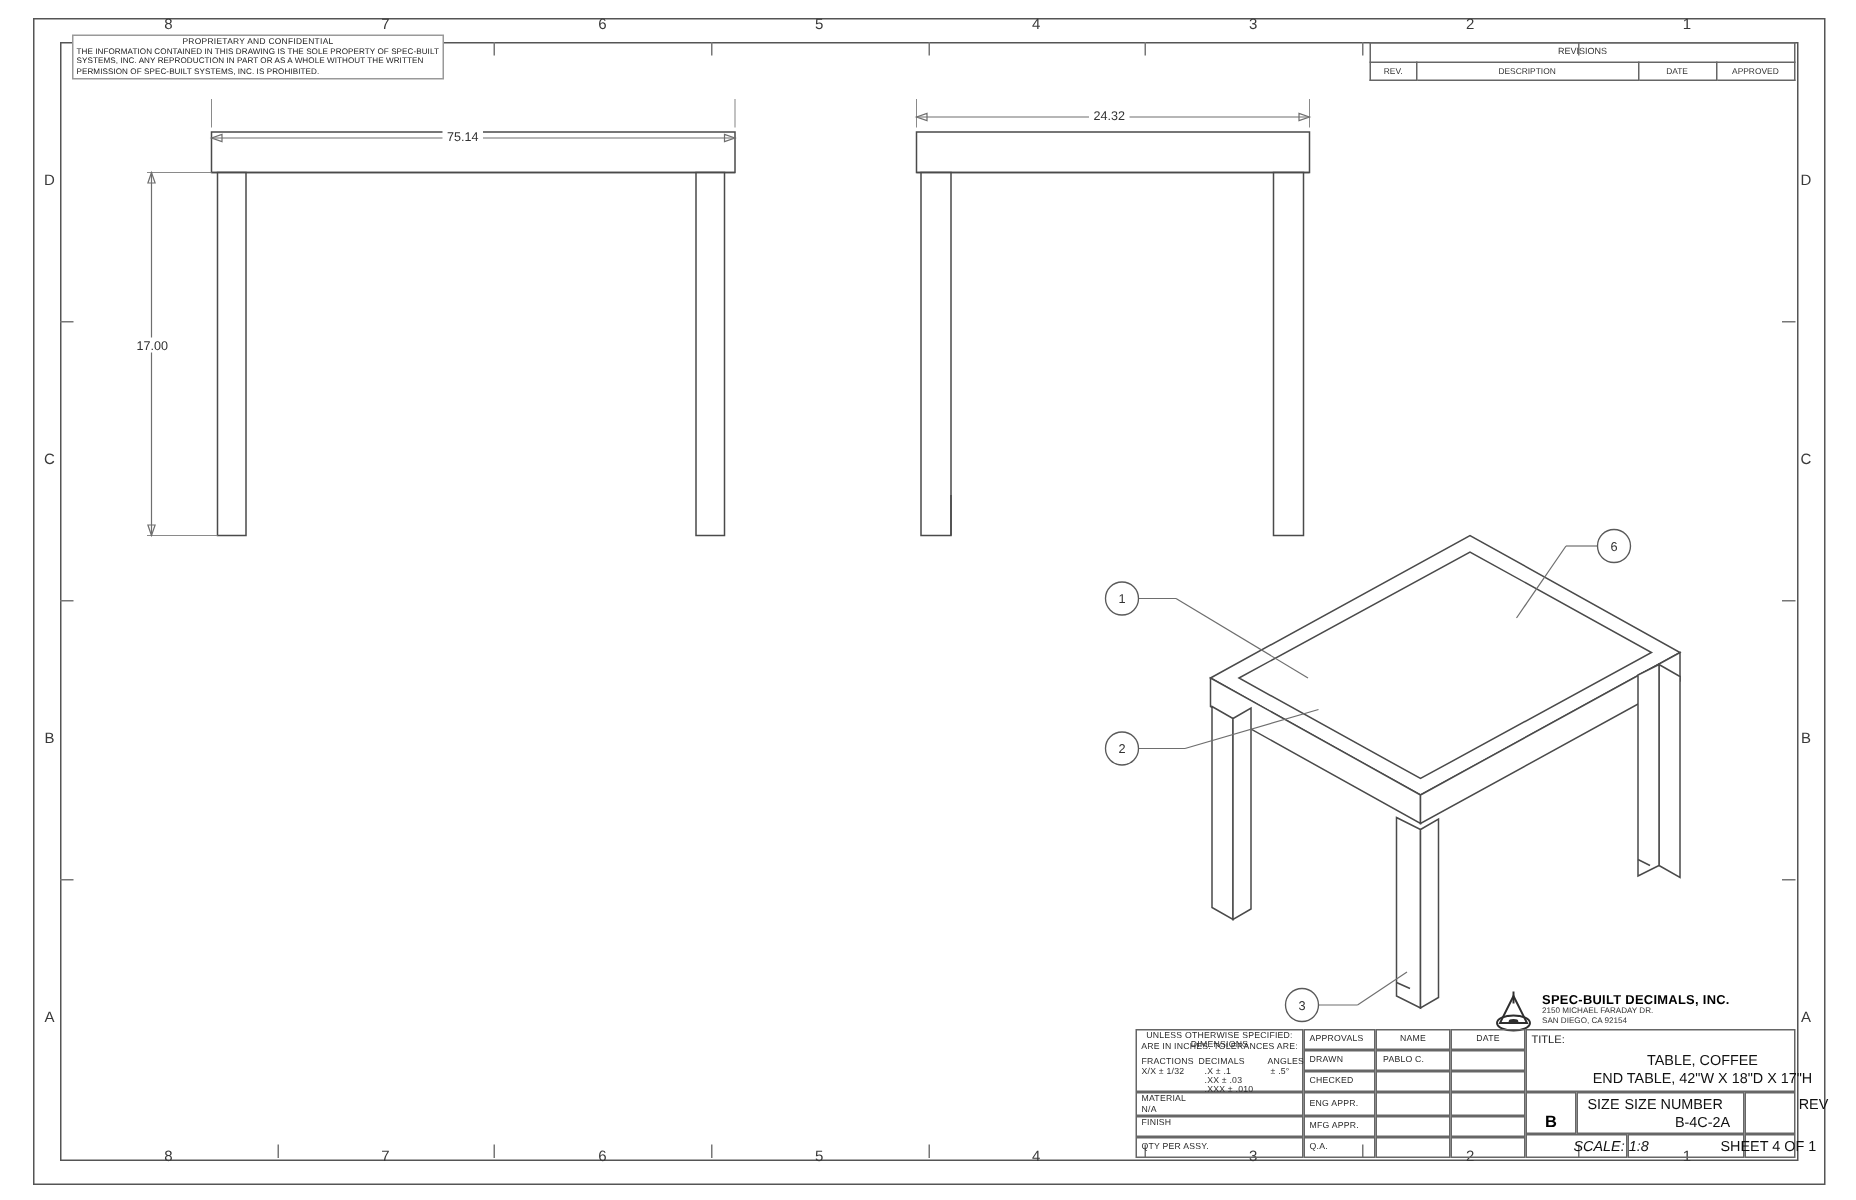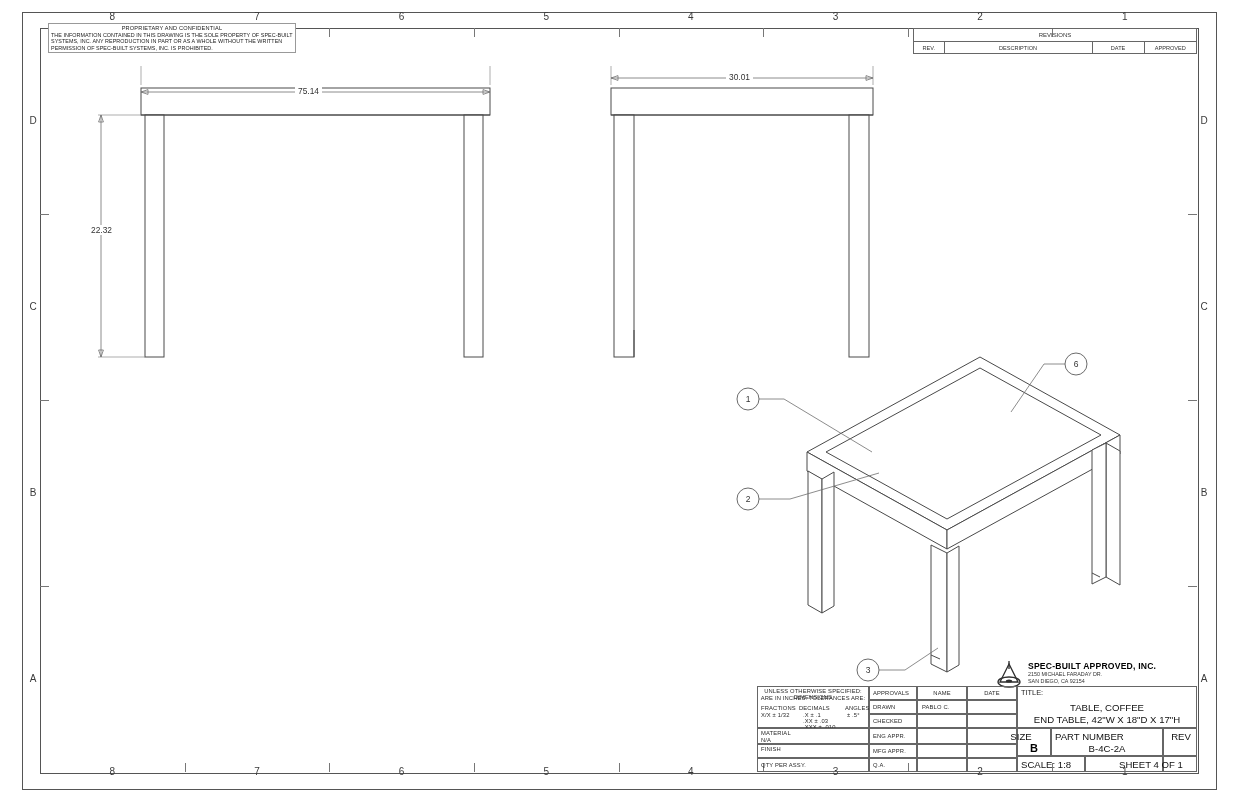--- a/index.html
+++ b/index.html
@@ -43,21 +43,21 @@
   .bal{stroke:#5a5a5a;stroke-width:.9;fill:#fff;}
   .face{fill:#ffffff;stroke:#4a4a4a;stroke-width:1;}
 
   .dimtxt{position:absolute;font-size:8.4px;color:#333;background:#fff;padding:0 3px;white-space:nowrap;}
   .baltxt{position:absolute;font-size:8.5px;color:#333;text-align:center;width:18px;}
 
   #tb-wrap{position:absolute;left:757px;top:686px;width:440px;height:86px;border-radius:28px;}
   .cell{position:absolute;border:1px solid #666;box-sizing:border-box;}
   .lbl{position:absolute;font-size:5.8px;color:#2a2a2a;letter-spacing:.15px;}
   .lbl-md{position:absolute;font-size:7.4px;color:#1c1c1c;}
-  .lbl-lg{position:absolute;font-size:9.6px;color:#111;}
+  .lbl-lg{position:absolute;font-size:9.6px;color:#111;padding-left:28px;}
   .lbl-xl{position:absolute;font-size:11px;color:#000;}
   .ctr{text-align:center;}
 
   .logo-name{position:absolute;font-size:8.6px;font-weight:bold;letter-spacing:.2px;color:#000;}
   .logo-addr{position:absolute;font-size:5.4px;line-height:6.6px;color:#333;}
 </style>
 </head>
 <body>
 
 <div id="sheet">
@@ -147,36 +147,36 @@
     <path class="dim" fill="#6e6e6e" d="M141,92 l7,-2.4 v4.8 z"></path>
     <path class="dim" fill="#6e6e6e" d="M490,92 l-7,-2.4 v4.8 z"></path>
 
     <line class="ext" x1="141" y1="115" x2="98" y2="115"></line>
     <line class="ext" x1="145" y1="357" x2="98" y2="357"></line>
     <line class="dim" x1="101" y1="115" x2="101" y2="357"></line>
     <path class="dim" fill="#6e6e6e" d="M101,115 l-2.4,7 h4.8 z"></path>
     <path class="dim" fill="#6e6e6e" d="M101,357 l-2.4,-7 h4.8 z"></path>
   </svg>
   <div class="dimtxt" style="left:295px;top:86px;">75.14</div>
-  <div class="dimtxt" style="left:88px;top:225px;">22.32</div>
+  <div class="dimtxt" style="left:88px;top:225px;">17.00</div>
 
   <svg style="left:0;top:0;width:920px;height:400px;">
     <rect class="face" x="611" y="88" width="262" height="27"></rect>
     <rect class="face" x="614" y="115" width="20" height="242"></rect>
     <rect class="face" x="849" y="115" width="20" height="242"></rect>
     <line class="ln" x1="611" y1="115" x2="873" y2="115"></line>
     <line class="ln" x1="634" y1="330" x2="634" y2="357"></line>
 
     <line class="ext" x1="611" y1="85" x2="611" y2="66"></line>
     <line class="ext" x1="873" y1="85" x2="873" y2="66"></line>
     <line class="dim" x1="611" y1="78" x2="873" y2="78"></line>
     <path class="dim" fill="#6e6e6e" d="M611,78 l7,-2.4 v4.8 z"></path>
     <path class="dim" fill="#6e6e6e" d="M873,78 l-7,-2.4 v4.8 z"></path>
   </svg>
-  <div class="dimtxt" style="left:726px;top:72px;">30.01</div>
+  <div class="dimtxt" style="left:726px;top:72px;">24.32</div>
 
   <svg style="left:0;top:0;width:1237px;height:800px;">
 
     <polygon class="face" points="807,452 980,357 1120,435 947,530"></polygon>
 
     <polygon class="face" points="826,452 980,368 1101,435 947,519"></polygon>
 
     <polygon class="face" points="807,452 947,530 947,549 807,471"></polygon>
 
     <polygon class="face" points="947,530 1120,435 1120,454 947,549"></polygon>
@@ -211,21 +211,21 @@
   <div class="baltxt" style="left:739px;top:494px;">2</div>
   <div class="baltxt" style="left:859px;top:665px;">3</div>
   <div class="baltxt" style="left:1067px;top:359px;">6</div>
 
   <svg style="left:996px;top:660px;width:26px;height:30px;">
     <line class="ln-th" x1="13" y1="1" x2="13" y2="9"></line>
     <path class="ln-th" d="M13,4 L4,22 L22,22 Z"></path>
     <ellipse cx="13" cy="22" rx="11" ry="5" fill="none" stroke="#2e2e2e" stroke-width="1.3"></ellipse>
     <ellipse cx="13" cy="21" rx="3.2" ry="1.6" fill="#2e2e2e"></ellipse>
   </svg>
-  <div class="logo-name" style="left:1028px;top:661px;">SPEC-BUILT APPROVED, INC.</div>
+  <div class="logo-name" style="left:1028px;top:661px;">SPEC-BUILT DECIMALS, INC.</div>
   <div class="logo-addr" style="left:1028px;top:671px;">2150 MICHAEL FARADAY DR.</div>
   <div class="logo-addr" style="left:1028px;top:678px;">SAN DIEGO, CA 92154</div>
 
   <div id="tb-wrap">
 
     <div class="cell" style="left:0;top:0;width:112px;height:42px;"></div>
     <div class="lbl ctr" style="left:2px;top:2px;width:108px;">UNLESS OTHERWISE SPECIFIED: DIMENSIONS</div>
     <div class="lbl ctr" style="left:2px;top:9px;width:108px;">ARE IN INCHES.  TOLERANCES ARE:</div>
     <div class="lbl" style="left:4px;top:19px;">FRACTIONS</div>
     <div class="lbl" style="left:4px;top:26px;">X/X ± 1/32</div>
@@ -278,31 +278,31 @@
     <div class="lbl" style="left:116px;top:76px;">Q.A.</div>
     <div class="cell" style="left:160px;top:72px;width:50px;height:14px;"></div>
     <div class="cell" style="left:210px;top:72px;width:50px;height:14px;"></div>
 
     <div class="cell" style="left:260px;top:0;width:180px;height:42px;"></div>
     <div class="lbl-md" style="left:264px;top:2px;">TITLE:</div>
     <div class="lbl-lg ctr" style="left:260px;top:16px;width:180px;">TABLE, COFFEE</div>
     <div class="lbl-lg ctr" style="left:258px;top:28px;width:184px;">END TABLE, 42"W X 18"D X 17"H</div>
 
     <div class="cell" style="left:260px;top:42px;width:34px;height:28px;"></div>
-    <div class="lbl-lg ctr" style="left:252px;top:45px;width:24px;">SIZE</div>
+    <div class="lbl-lg ctr" style="left:272px;top:45px;width:24px;">SIZE</div>
     <div class="lbl-xl ctr" style="left:260px;top:56px;width:34px;font-weight:bold;">B</div>
 
     <div class="cell" style="left:294px;top:42px;width:112px;height:28px;"></div>
-    <div class="lbl-lg" style="left:298px;top:45px;">PART NUMBER</div>
+    <div class="lbl-lg" style="left:298px;top:45px;">SIZE NUMBER</div>
     <div class="lbl-lg ctr" style="left:294px;top:57px;width:112px;">B-4C-2A</div>
 
     <div class="cell" style="left:406px;top:42px;width:34px;height:28px;"></div>
     <div class="lbl-lg ctr" style="left:406px;top:45px;width:36px;">REV</div>
     <div class="lbl-lg ctr" style="left:406px;top:57px;width:34px;"></div>
 
     <div class="cell" style="left:260px;top:70px;width:68px;height:16px;"></div>
-    <div class="lbl-lg" style="left:264px;top:73px;">SCALE: 1:8</div>
+    <div class="lbl-lg" style="left:264px;top:73px;font-style:italic;">SCALE: 1:8</div>
     <div class="cell" style="left:328px;top:70px;width:78px;height:16px;"></div>
     <div class="cell" style="left:406px;top:70px;width:34px;height:16px;"></div>
     <div class="lbl-lg" style="left:362px;top:73px;white-space:nowrap;">SHEET 4 OF 1</div>
   </div>
 
 </div>
 
 </body></html>

